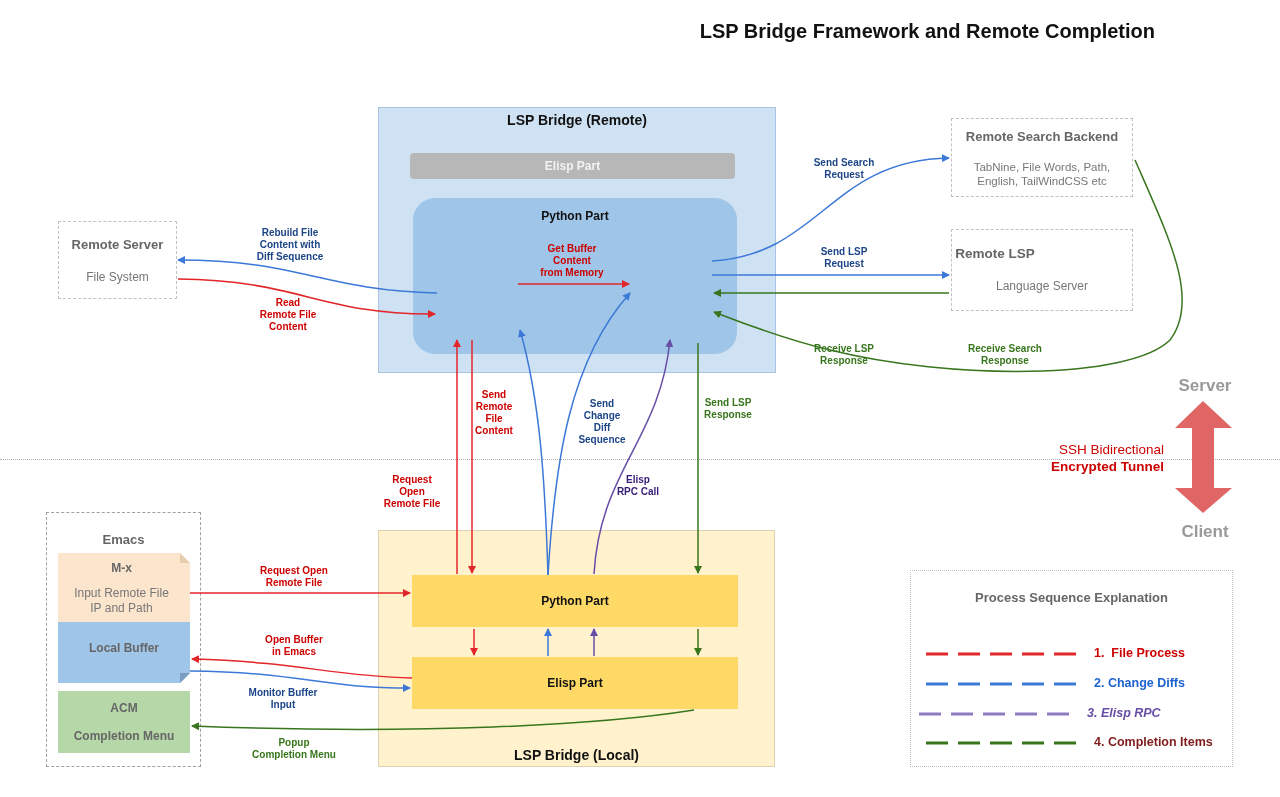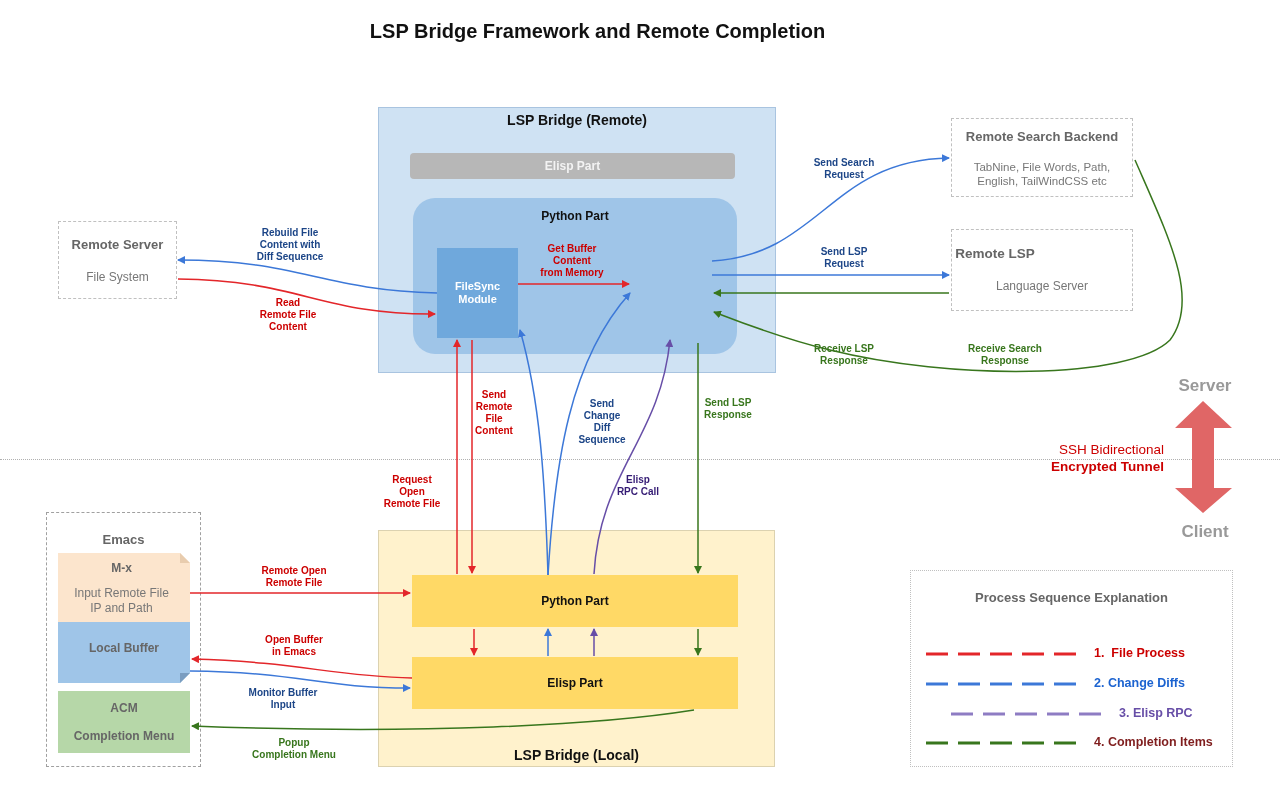--- a/index.html
+++ b/index.html
@@ -1,20 +1,20 @@
 <!DOCTYPE html>
 <html><head>
 <meta charset="utf-8">
 <style>
   html, body { margin: 0; padding: 0; background: #ffffff; }
   body { width: 1280px; height: 797px; position: relative; overflow: hidden;
          font-family: "Liberation Sans", sans-serif; }
   #stage { position: absolute; left: 0; top: 0; width: 1280px; height: 797px; }
   .abs { position: absolute; }
-  .title { font-weight: bold; font-size: 20px; color: #111; left: 0; width: 1155px; top: 20px; text-align: center; padding-left: 20px; }
+  .title { font-weight: bold; font-size: 20px; color: #111; left: 0; width: 1155px; top: 20px; text-align: right; }
   .box { box-sizing: border-box; }
   .remote-panel { left: 378px; top: 107px; width: 398px; height: 266px; background: #cfe2f3; border: 1px solid #a9c4e0; }
   .remote-panel-title { left: 378px; top: 112px; width: 398px; text-align: center; font-weight: bold; font-size: 14px; color: #111; }
   .elisp-gray { left: 410px; top: 153px; width: 325px; height: 26px; background: #b7b7b7; border-radius: 4px; color: #f3f3f3; font-weight: bold; font-size: 12px; text-align: center; line-height: 26px; }
   .python-remote { left: 413px; top: 198px; width: 324px; height: 156px; background: #9fc5e8; border-radius: 22px; }
   .python-remote-title { left: 413px; top: 209px; width: 324px; text-align: center; font-weight: bold; font-size: 12px; color: #111; }
   .module { background: #6fa8dc; color: #fff; font-weight: bold; font-size: 11px; text-align: center; display: flex; align-items: center; justify-content: center; line-height: 13px; }
   .filesync { left: 437px; top: 248px; width: 81px; height: 90px; }
   .lspsearch { left: 631px; top: 248px; width: 81px; height: 90px; }
   .dashed { border: 1.5px dashed #c0c0c0; background: #fff; }
@@ -39,23 +39,20 @@
 
   <div class="abs title">LSP Bridge Framework and Remote Completion</div>
 
   <div class="abs" style="left:0; top:459px; width:1280px; border-top:1.5px dotted #b0b0b0;"></div>
 
   <div class="abs box remote-panel"></div>
   <div class="abs remote-panel-title">LSP Bridge (Remote)</div>
   <div class="abs box elisp-gray">Elisp Part</div>
   <div class="abs box python-remote"></div>
   <div class="abs python-remote-title">Python Part</div>
-  <div class="abs box module filesync">
-    <span style="width:60px;">FileSync Module</span>
-  </div>
 
   <div class="abs box dashed" style="left:58px; top:221px; width:119px; height:78px;"></div>
   <div class="abs gray-title" style="left:58px; top:237px; width:119px; text-align:center; font-size:13px;">Remote Server</div>
   <div class="abs gray-sub" style="left:58px; top:270px; width:119px; text-align:center; font-size:12px;">File System</div>
 
   <div class="abs box dashed" style="left:951px; top:118px; width:182px; height:79px;"></div>
   <div class="abs gray-title" style="left:951px; top:129px; width:182px; text-align:center; font-size:13px;">Remote Search Backend</div>
   <div class="abs gray-sub" style="left:951px; top:161px; width:182px; text-align:center; font-size:11.5px;">TabNine, File Words, Path,</div>
   <div class="abs gray-sub" style="left:951px; top:175px; width:182px; text-align:center; font-size:11.5px;">English, TailWindCSS etc</div>
 
@@ -192,21 +189,21 @@
   <div class="abs lbl red" style="left:372px; top:474px; width:80px;">
     <div>Request</div>
     <div>Open</div>
     <div>Remote File</div>
   </div>
   <div class="abs lbl purple" style="left:608px; top:474px; width:60px;">
     <div>Elisp</div>
     <div>RPC Call</div>
   </div>
   <div class="abs lbl red" style="left:244px; top:565px; width:100px;">
-    <div>Remote Open</div>
+    <div>Request Open</div>
     <div>Remote File</div>
   </div>
   <div class="abs lbl red" style="left:244px; top:634px; width:100px;">
     <div>Open Buffer</div>
     <div>in Emacs</div>
   </div>
   <div class="abs lbl blue" style="left:233px; top:687px; width:100px;">
     <div>Monitor Buffer</div>
     <div>Input</div>
   </div>
@@ -228,21 +225,21 @@
           <line x1="1" y1="8" x2="153" y2="8" stroke="#e3262a" stroke-width="3" stroke-dasharray="22 10"></line>
         </svg>
         <span class="leg-text" style="position: absolute; left: 169px; top: 0px; color: rgb(204, 0, 0); white-space: pre;">1.  File Process</span>
       </div>
       <div class="abs" style="left: 925px; top: 676px; width: 300px; height: 16px;">
         <svg width="160" height="16" style="position: absolute; left: 0px; top: 0px;">
           <line x1="1" y1="8" x2="153" y2="8" stroke="#3c78d8" stroke-width="3" stroke-dasharray="22 10"></line>
         </svg>
         <span class="leg-text" style="position: absolute; left: 169px; top: 0px; color: rgb(28, 99, 208); white-space: pre;">2. Change Diffs</span>
       </div>
-      <div class="abs" style="left: 950px; top: 706px; width: 300px; height: 16px;">
+      <div class="abs" style="left: 918px; top: 706px; width: 300px; height: 16px; font-style: italic;">
         <svg width="160" height="16" style="position: absolute; left: 0px; top: 0px;">
           <line x1="1" y1="8" x2="153" y2="8" stroke="#8e7cc3" stroke-width="3" stroke-dasharray="22 10"></line>
         </svg>
         <span class="leg-text" style="position: absolute; left: 169px; top: 0px; color: rgb(103, 78, 167); white-space: pre;">3. Elisp RPC</span>
       </div>
       <div class="abs" style="left: 925px; top: 735px; width: 300px; height: 16px;">
         <svg width="160" height="16" style="position: absolute; left: 0px; top: 0px;">
           <line x1="1" y1="8" x2="153" y2="8" stroke="#38761d" stroke-width="3" stroke-dasharray="22 10"></line>
         </svg>
         <span class="leg-text" style="position: absolute; left: 169px; top: 0px; color: #7f1d1d; white-space: pre;">4. Completion Items</span>

